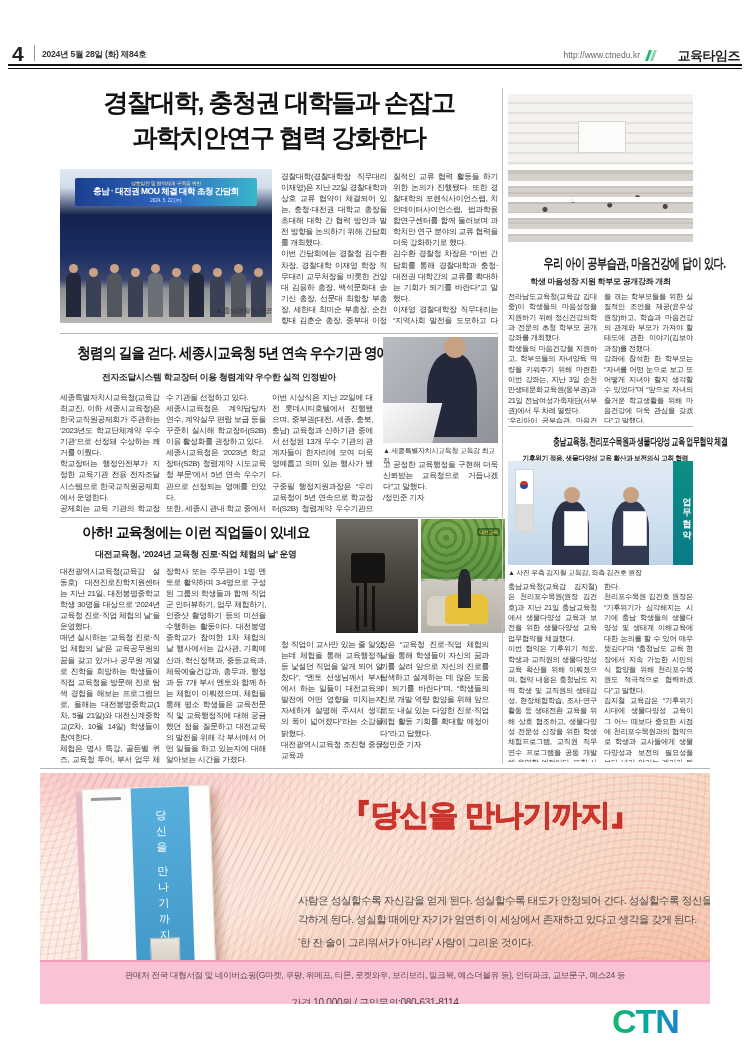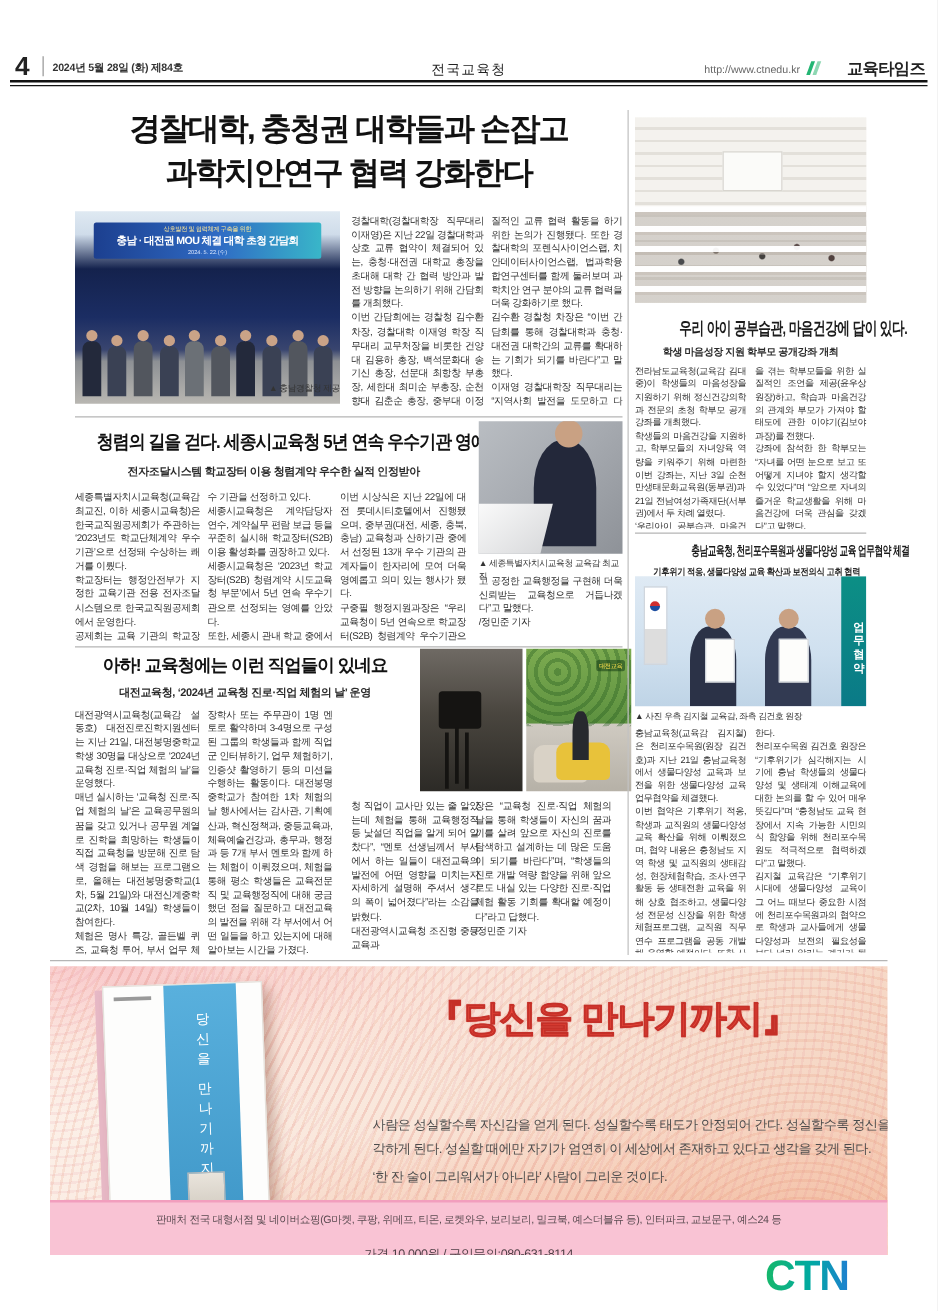--- a/index.html
+++ b/index.html
@@ -111,21 +111,20 @@
   @supports (-webkit-background-clip:text) { .ctn { color:transparent; } }
 </style>
 </head>
 <body>
 
 <div class="page">
 
   <div class="abs pagenum" style="left:12px; top:42px;">4</div>
   <div class="abs" style="left:34px; top:45px; width:1px; height:16px; background:#999;"></div>
   <div class="abs hmeta" style="left:42px; top:49px;">2024년 5월 28일 (화)  제84호</div>
-  <div class="abs hsection" style="left:0; top:48px; width:750px; text-align:center;">전국교육청</div>
   <div class="abs hurl" style="right:110px; top:50px;">http://www.ctnedu.kr</div>
   <div class="abs" style="right:10px; top:46px;">
     <span class="brandmark"><i></i><i></i></span><span class="hbrand">교육타임즈</span>
   </div>
   <div class="abs rule" style="left:8px; top:64px; width:734px; height:2px;"></div>
   <div class="abs rule" style="left:8px; top:68px; width:734px; height:1px;"></div>
 
   <div class="abs headline" style="left:60px; top:86px; width:438px;">경찰대학, 충청권 대학들과 손잡고</div>
   <div class="abs headline" style="left:60px; top:121px; width:438px;">과학치안연구 협력 강화한다</div>
 

